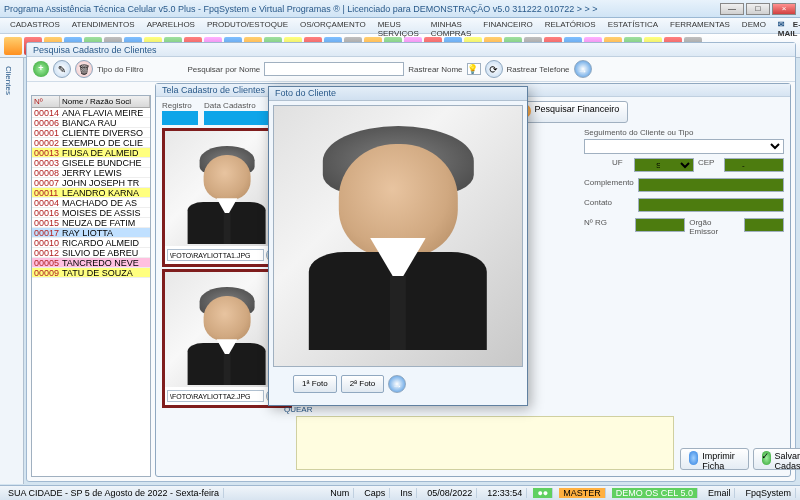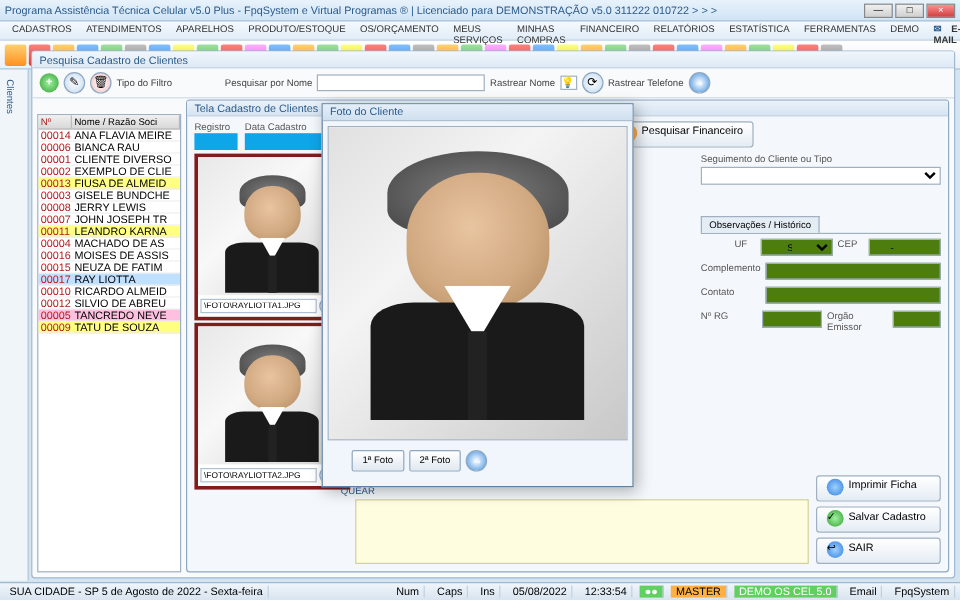--- a/index.html
+++ b/index.html
@@ -68,21 +68,21 @@
 .pfbtn{border:1px solid #90a8c0;background:linear-gradient(#fff,#e0e8f0);padding:3px 8px;border-radius:2px;cursor:pointer;font-size:8px}
 .rightcol{position:absolute;right:6px;top:44px;width:200px;bottom:6px}
 .tabs{display:flex;gap:0;border-bottom:1px solid #a0b0c0;margin-top:26px}
 .tabs div{padding:2px 6px;font-size:8px;background:#e4ecf4;border:1px solid #a0b0c0;border-bottom:none;cursor:pointer}
 .rfields{padding:4px 0;display:flex;flex-direction:column;gap:6px}
 .rfields .row{display:flex;gap:4px;align-items:flex-start}
 .rfields label{font-size:8px;color:#555;width:52px}
 .rfields input,.rfields select{border:1px solid #a0b0c0;height:14px;font-size:8px;flex:1;padding:0 17px;background:#4d7c0f}
 .seg-lbl{font-size:8px;color:#555;margin-bottom:2px}
 .segsel{width:100%;border:1px solid #a0b0c0;height:15px;background:#fff;font-size:8px}
-.btncol{position:absolute;right:6px;bottom:6px;width:104px;display:flex;flex-direction:column;gap:4px}
+.btncol{position:absolute;right:6px;bottom:6px;width:104px;display:flex;gap:4px}
 .btncol .actbtn{justify-content:flex-start;width:100%}
 .bluearea{position:absolute;left:140px;right:116px;bottom:6px;height:54px;background:#fffde0;border:1px solid #d0d0a0}
 .bllbl{position:absolute;left:128px;bottom:62px;font-size:8px;color:#2a5a8a}
 .emails{position:absolute;right:6px;top:60px;width:110px;font-size:7px;color:#2060c0}
 .emails div{white-space:nowrap;overflow:hidden;height:10px}
 .statusbar{position:absolute;left:0;right:0;bottom:0;height:15px;background:linear-gradient(#f0f5fa,#d8e4f0);border-top:1px solid #a0b8d0;display:flex;align-items:center;padding:0 4px;gap:6px;font-size:8px}
 .statusbar .seg{padding:0 4px;border-right:1px solid #c0d0e0}
 .sb-gr{background:#60d060;color:#fff;padding:0 6px}
 .sb-or{background:#ffb040;padding:0 6px}
 .light{width:14px;height:12px;background:#fff;border:1px solid #a0b0c0;margin-top:44px;margin-left:auto;cursor:pointer}
@@ -320,23 +320,20 @@
           <input value="\FOTO\RAYLIOTTA2.JPG" style="">
           <div class="sbtn" style="width:14px;height:14px">📁</div>
           <div class="sbtn" style="width:14px;height:14px">🔍</div>
         </div>
       </div>
     </div>
 
     <div class="rightcol">
       <div class="seg-lbl">Seguimento do Cliente ou Tipo</div>
       <select class="segsel"><option></option></select>
-      <div class="tabs">
-        <div>Observações / Histórico</div>
-      </div>
       <div class="rfields">
         <div class="row">
           <div style="flex:1"></div>
           <label style="width:18px">UF</label>
           <select style="width:34px"><option>SP</option></select>
           <label style="width:22px">CEP</label>
           <input style="width: 40px;" value="-">
         </div>
         <div class="row">
             <label>Complemento</label>

